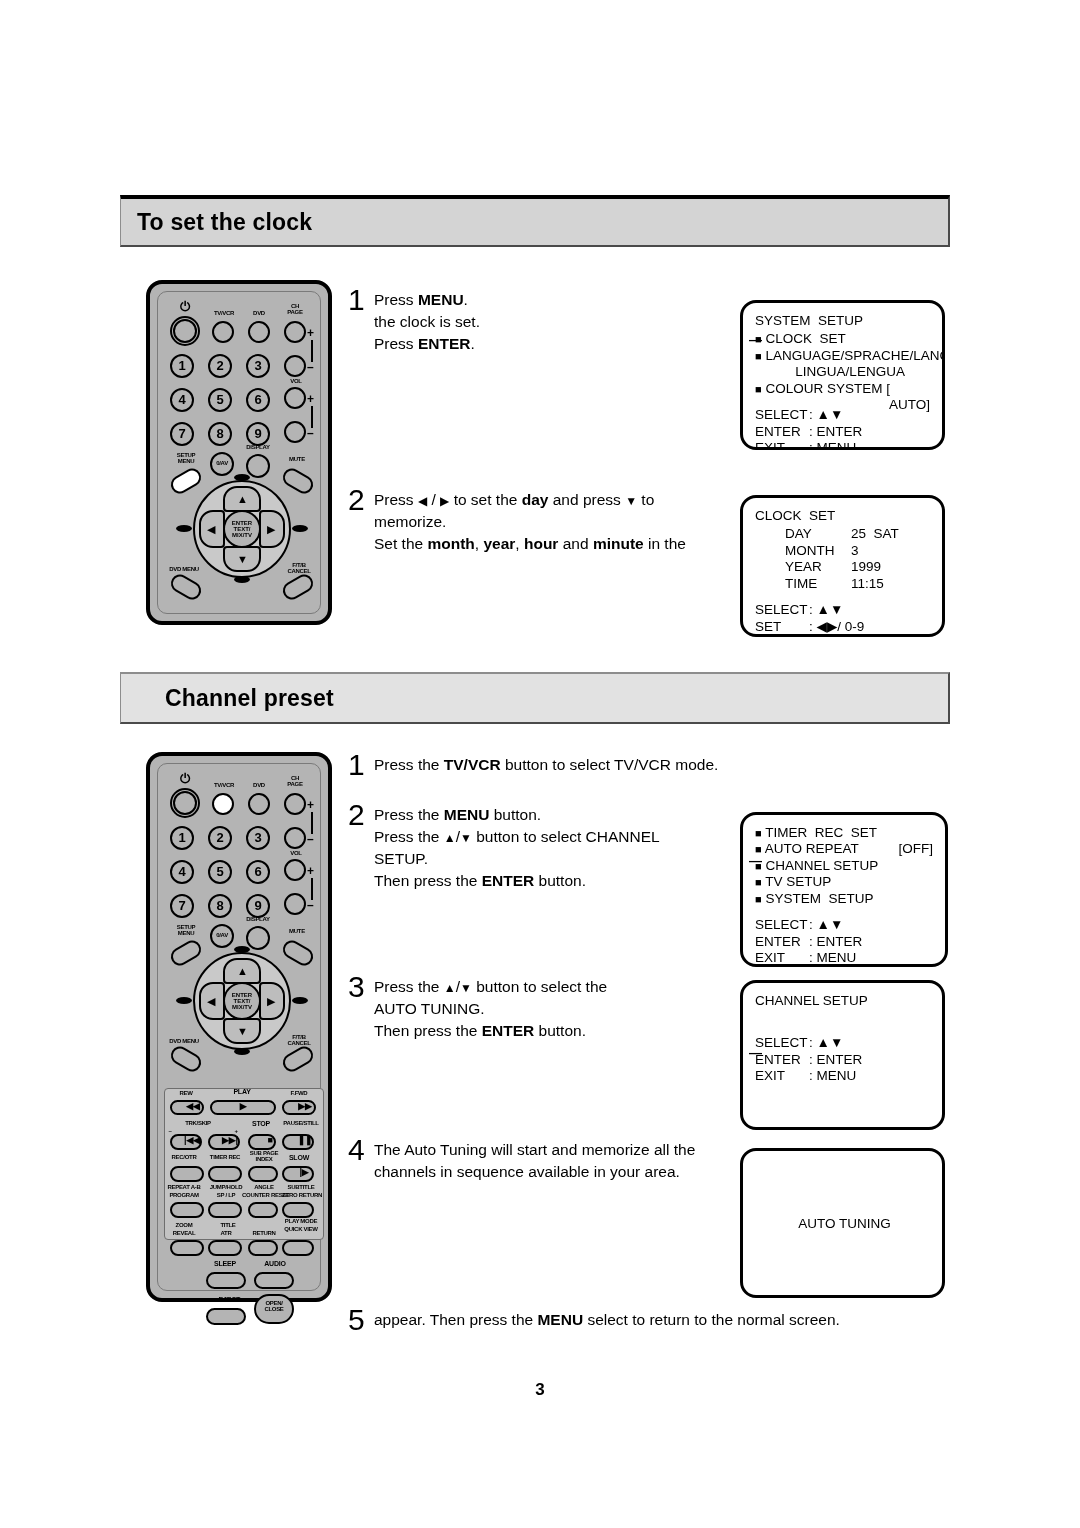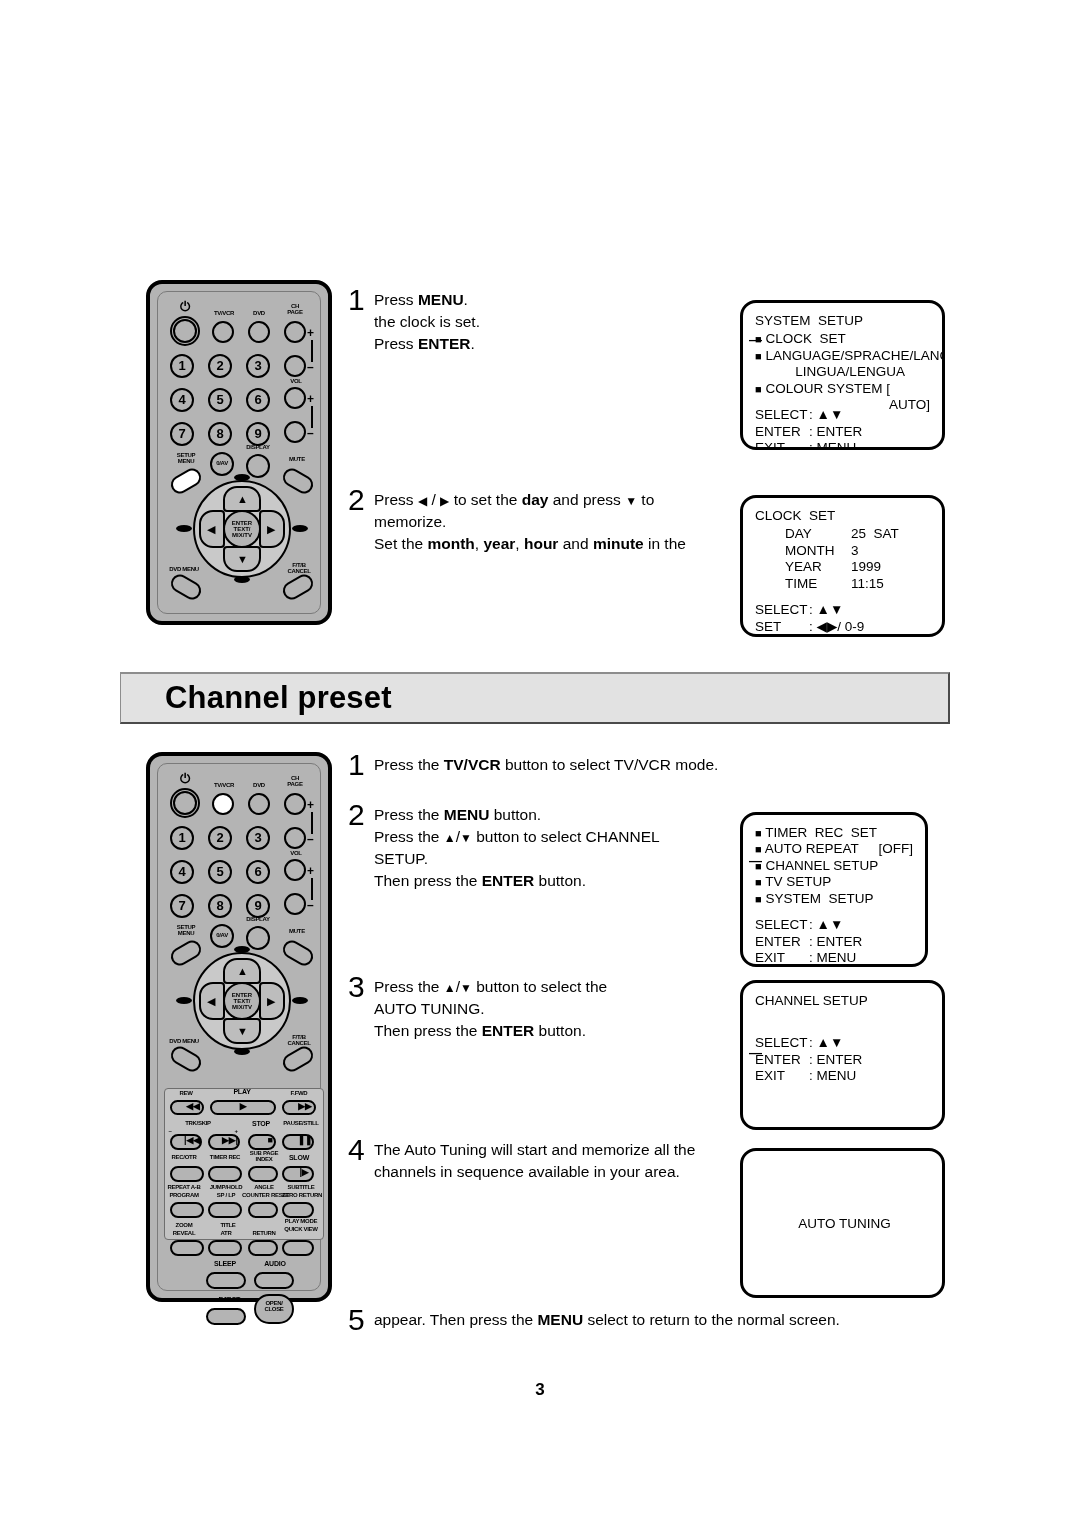--- a/index.html
+++ b/index.html
@@ -27,21 +27,21 @@
     box-sizing: border-box;
   }
   .section-bar .title {
     font-size: 23px; font-weight: bold;
     padding-left: 16px;
     letter-spacing: 0.2px;
   }
   #bar-clock  { left: 120px; top: 195px; width: 830px; height: 52px; }
   #bar-preset { left: 120px; top: 672px; width: 830px; height: 52px;
                 border-top: 2px solid #8d8d8d; background:#e2e2e2; }
-  #bar-preset .title { font-size: 31px; padding-left: 44px; }
+  #bar-preset .title { font-size: 23px; padding-left: 44px; }
 
   
   .step { position: absolute; display: flex; }
   .step .num {
     font-size: 30px; font-weight: 400; line-height: 1;
     width: 26px; flex: 0 0 26px;
     font-family: "Liberation Sans", sans-serif;
   }
   .step .body { font-size: 15.5px; line-height: 1.42; padding-top: 4px; }
   .step .body b { font-weight: bold; }
@@ -152,20 +152,23 @@
   #page-number {
     position: absolute; left: 0; right: 0; text-align: center;
     font-size: 17px; font-weight: bold;
   }
 </style>
 </head>
 <body>
 
 <div class="page">
 
+  <div class="section-bar" id="bar-clock">
+    <span class="title">To set the clock</span>
+  </div>
 
   <div class="section-bar" id="bar-preset">
     <span class="title">Channel preset</span>
   </div>
 
   <div class="remote" id="remote-1" style="left:146px; top:280px; width:186px; height:345px;">
       <div class="inner-edge"></div>
       <div class="btn-round" style="left: 20px; top: 32px; width: 30px; height: 30px;"></div>
       <div class="btn-round" style="left: 23px; top: 35px; width: 24px; height: 24px;"></div>
       <div class="lbl" style="left: 24px; top: 16px; width: 22px; font-size: 13px;">⏻</div>
@@ -466,21 +469,21 @@
         <div class="row"><span style="display:inline-block;width:30px"></span><span style="display:inline-block;width:66px">TIME</span><span>11:15</span></div>
       </div>
     <div class="spacer"></div>
     <div>
         <div class="row"><span style="display:inline-block;width:54px">SELECT</span><span>: </span><span>▲▼</span></div>
         <div class="row"><span style="display:inline-block;width:54px">SET</span><span>: </span><span>◀▶/ 0-9</span></div>
         <div class="row"><span style="display:inline-block;width:54px">OK</span><span>: </span><span>ENTER   EXIT : MENU</span></div>
       </div>
   </div>
 
-  <div class="osd" id="osd-main-menu" style="left:740px; top:812px; width:188px; height:155px;">
+  <div class="osd" id="osd-main-menu" style="left:740px; top:812px; width:208px; height:155px;">
     <div>
         <div class="row"><span class="sq">■</span> <span>TIMER  REC  SET</span></div>
         <div class="row"><span class="sq">■</span> <span>AUTO REPEAT</span><span style="float:right;padding-right:4px">[OFF]</span></div>
         <div class="row"><span class="sq">■</span> <span>CHANNEL SETUP</span></div>
         <div class="row"><span class="sq">■</span> <span>TV SETUP</span></div>
         <div class="row"><span class="sq">■</span> <span>SYSTEM  SETUP</span></div>
       </div>
     <div class="spacer"></div>
     <div>
         <div class="row"><span style="display:inline-block;width:54px">SELECT</span><span>: </span><span>▲▼</span></div>

